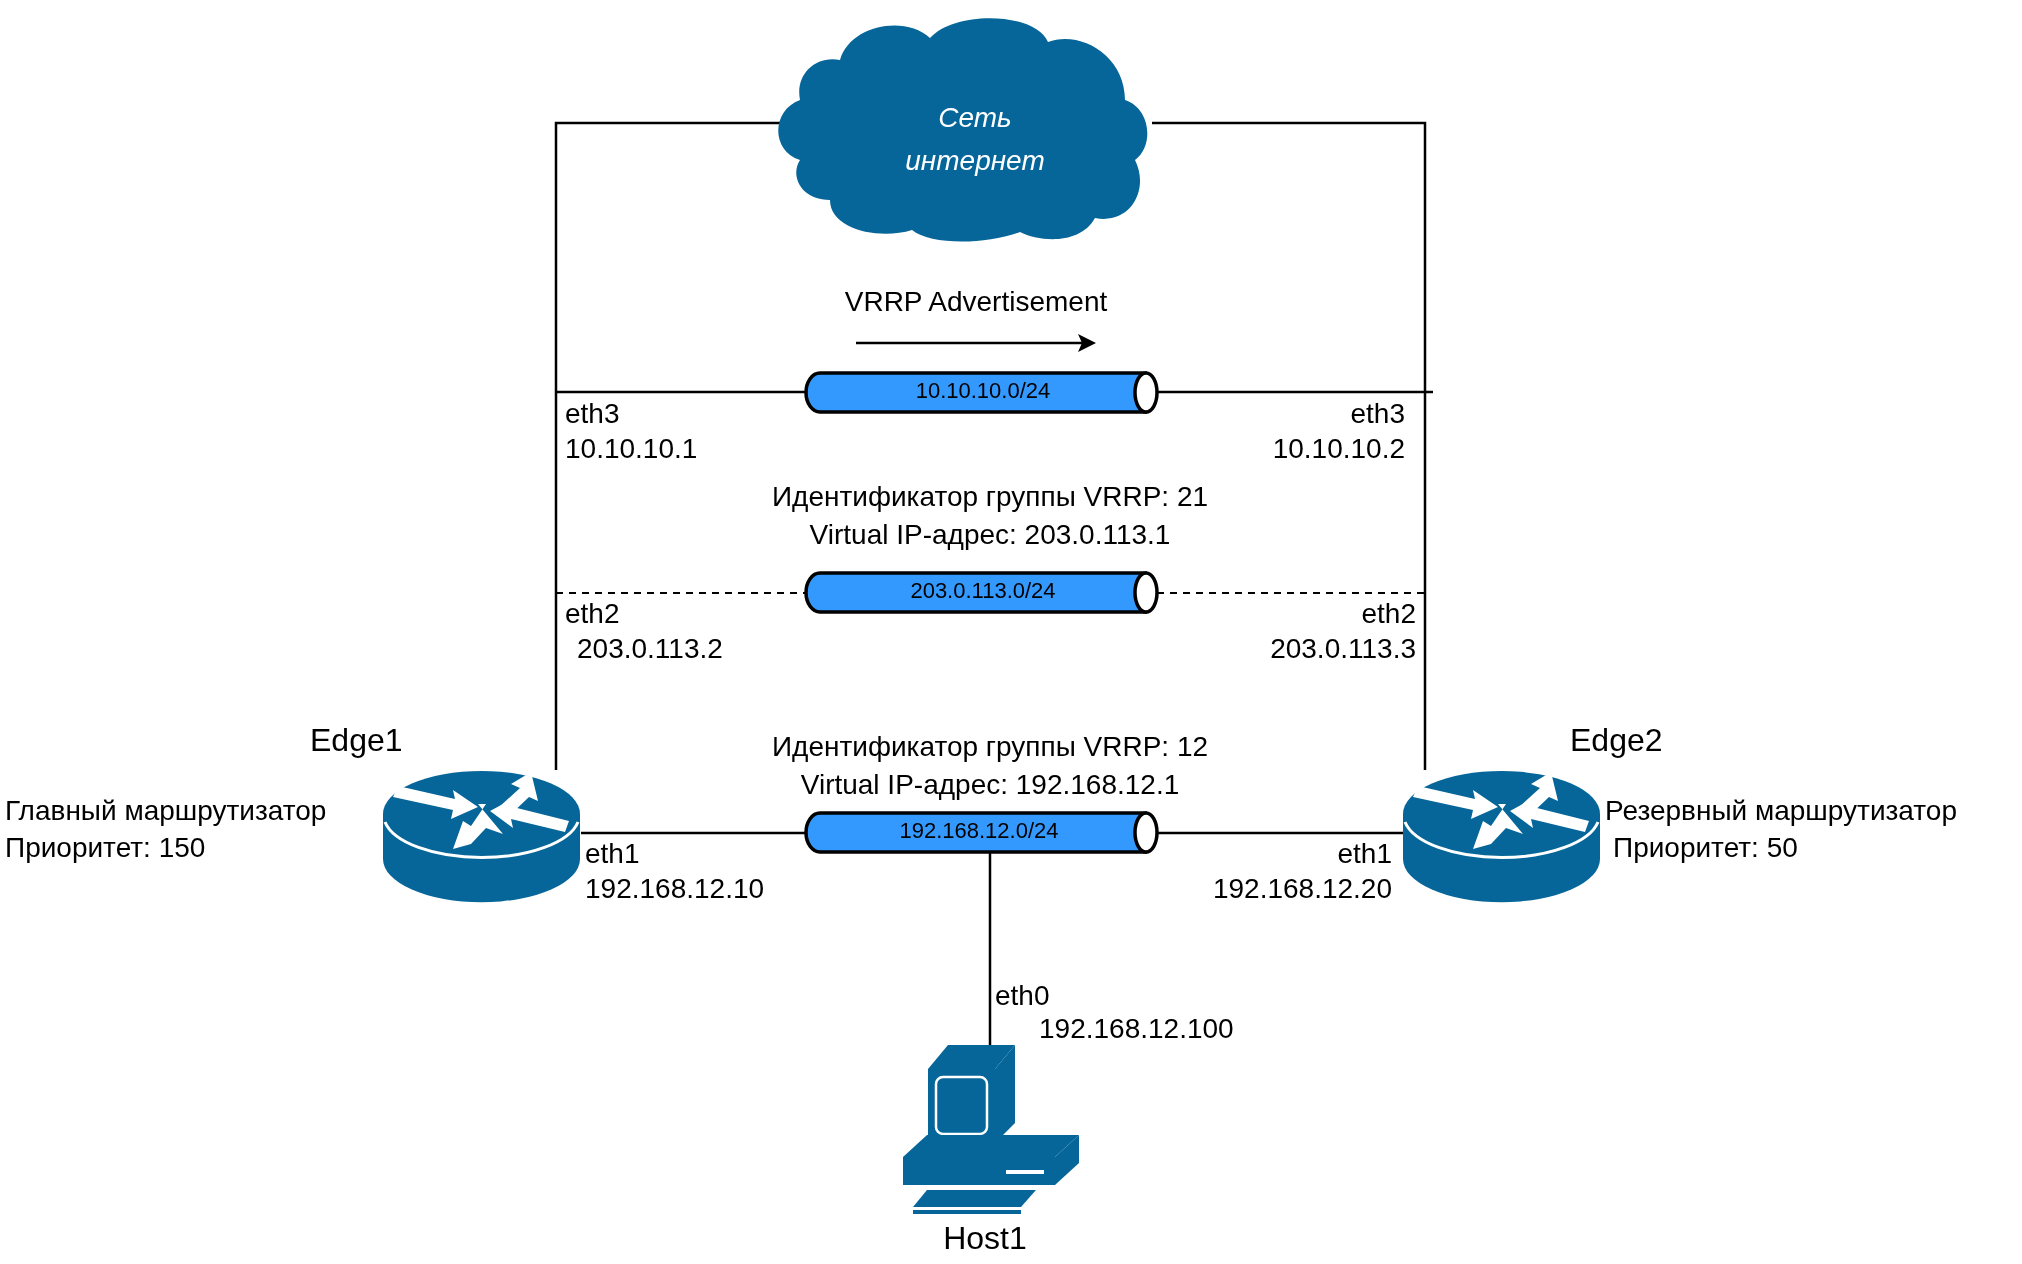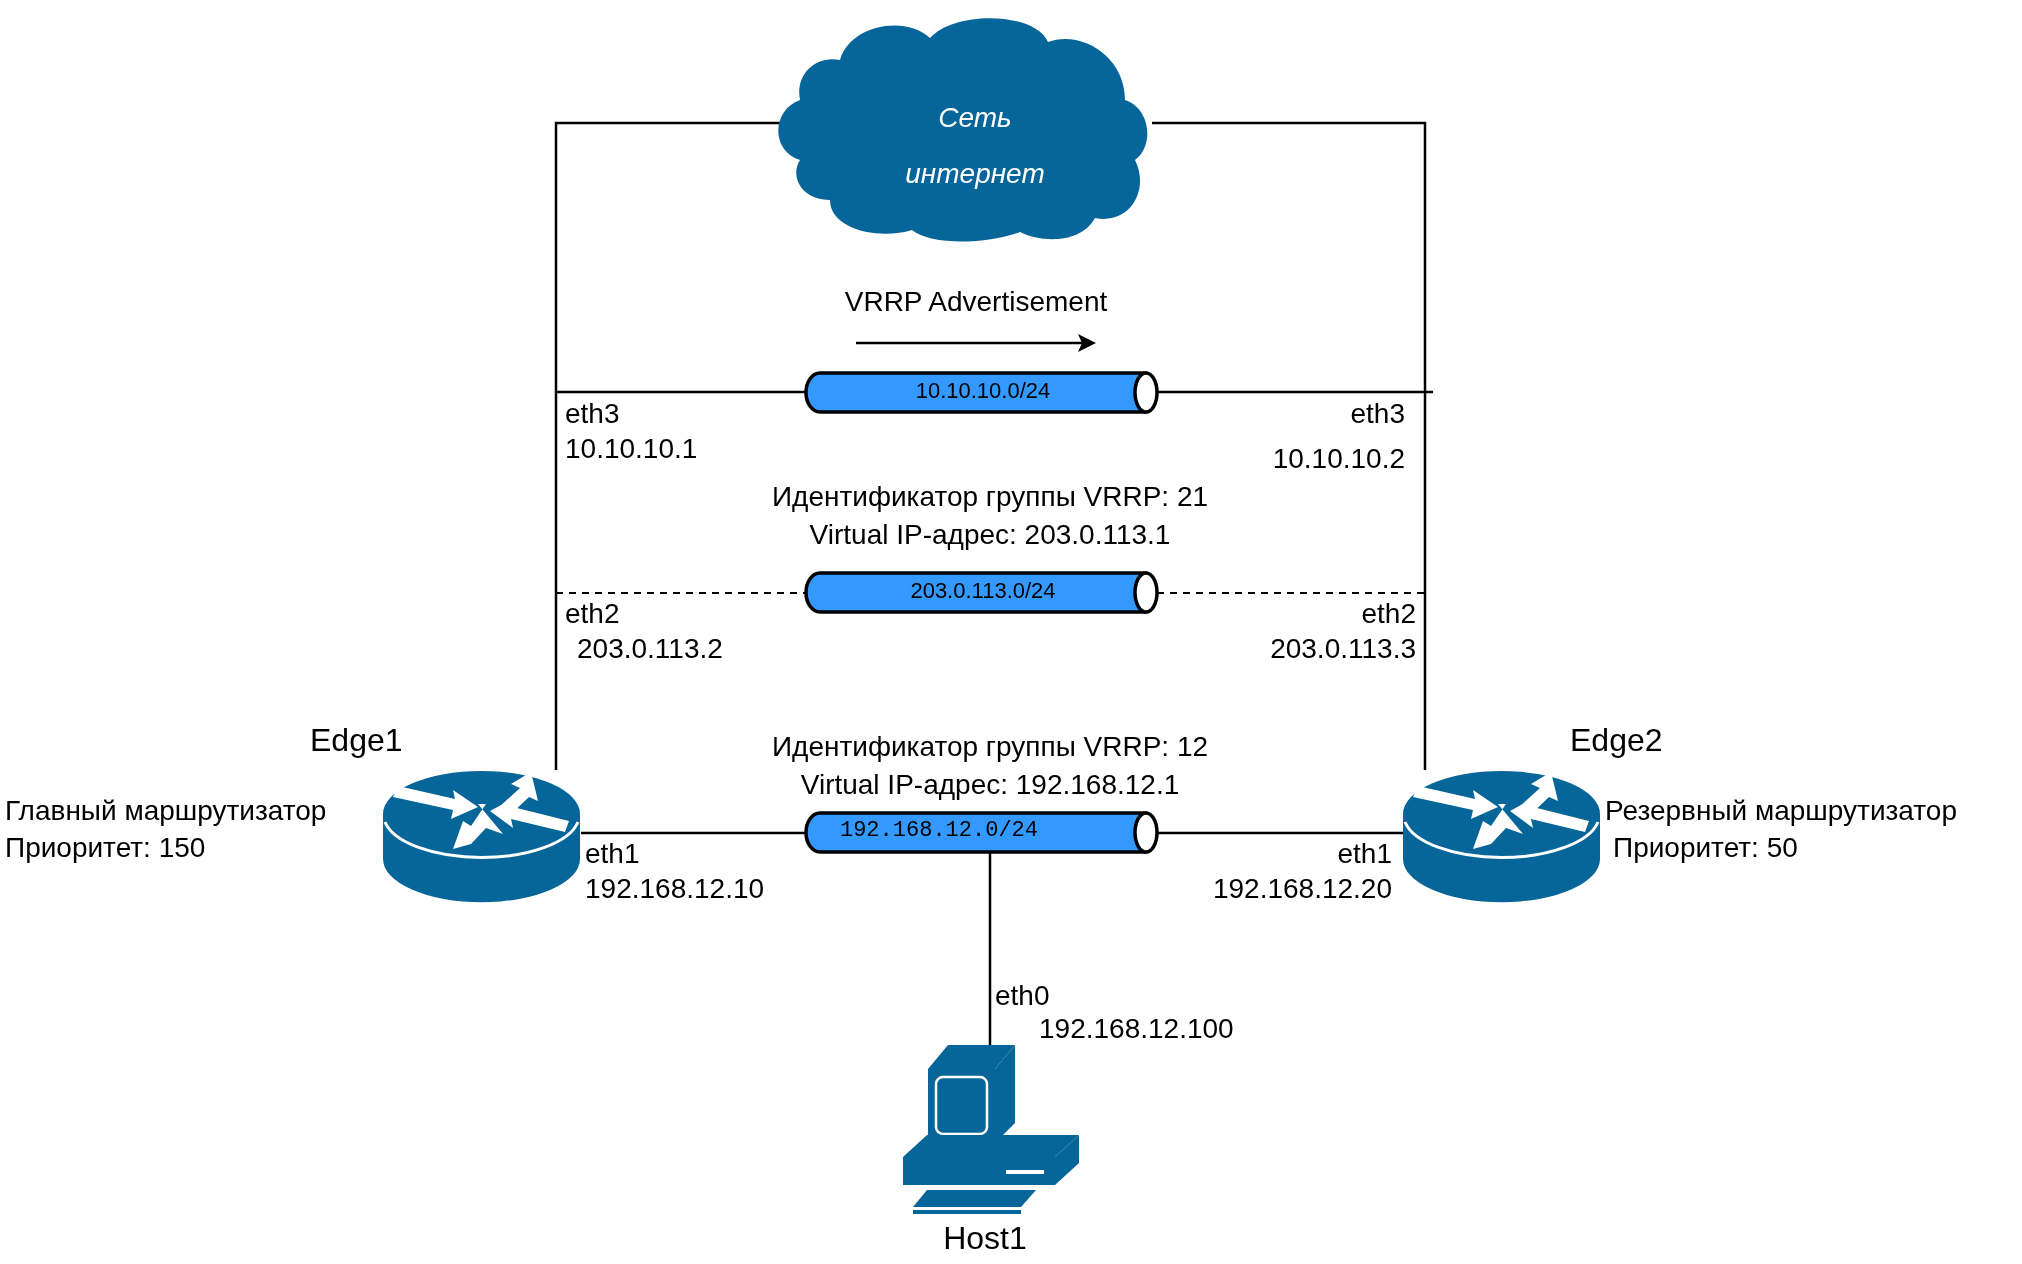--- a/index.html
+++ b/index.html
@@ -99,43 +99,43 @@
     <path d="M152,112 L176,90 L176,118 L152,140 Z" fill="#066699"></path>
     <rect x="0" y="112" width="152" height="28" fill="#066699"></rect>
     <rect x="103" y="125" width="38" height="4" fill="#fff"></rect>
 
     <path d="M10,162 L24,145 L133,145 L118,162 Z" fill="#066699"></path>
     <rect x="10" y="165" width="108" height="4" fill="#066699"></rect>
   </g>
 </svg>
 
 <div class="lbl f28 center white" style="left:890px; top:104px; width:170px;">Сеть</div>
-<div class="lbl f28 center white" style="left:890px; top:160px; width:170px;">интернет</div>
+<div class="lbl f28 center white" style="left:890px; top:147px; width:170px;">интернет</div>
 
 <div class="lbl f28 center" style="left:826px; top:288px; width:300px;">VRRP Advertisement</div>
 
 <div class="lbl f22 center" style="left:820px; top:380px; width:326px;">10.10.10.0/24</div>
 <div class="lbl f22 center" style="left:820px; top:580px; width:326px;">203.0.113.0/24</div>
-<div class="lbl f22 center" style="left:776px; top:820px; width:326px;font-family:Liberation Mono, monospace;">192.168.12.0/24</div>
+<div class="lbl f22 center" style="left:816px; top:820px; width:326px;">192.168.12.0/24</div>
 
 <div class="lbl f28 center" style="left:720px; top:483px; width:540px;">Идентификатор группы VRRP: 21</div>
 <div class="lbl f28 center" style="left:720px; top:521px; width:540px;">Virtual IP-адрес: 203.0.113.1</div>
 
 <div class="lbl f28 center" style="left:720px; top:733px; width:540px;">Идентификатор группы VRRP: 12</div>
 <div class="lbl f28 center" style="left:720px; top:771px; width:540px;">Virtual IP-адрес: 192.168.12.1</div>
 
 <div class="lbl f28" style="left:565px; top:400px;">eth3</div>
 <div class="lbl f28" style="left:565px; top:435px;">10.10.10.1</div>
 <div class="lbl f28" style="left:565px; top:600px;">eth2</div>
 <div class="lbl f28" style="left:577px; top:635px;">203.0.113.2</div>
 <div class="lbl f28" style="left:585px; top:840px;">eth1</div>
 <div class="lbl f28" style="left:585px; top:875px;">192.168.12.10</div>
 
 <div class="lbl f28 right" style="left:1205px; top:400px; width:200px;">eth3</div>
-<div class="lbl f28 right" style="left:1205px; top:435px; width:200px;margin-top:10px;">10.10.10.2</div>
+<div class="lbl f28 right" style="left:1205px; top:435px; width:200px;">10.10.10.2</div>
 <div class="lbl f28 right" style="left:1216px; top:600px; width:200px;">eth2</div>
 <div class="lbl f28 right" style="left:1216px; top:635px; width:200px;">203.0.113.3</div>
 <div class="lbl f28 right" style="left:1192px; top:840px; width:200px;">eth1</div>
 <div class="lbl f28 right" style="left:1192px; top:875px; width:200px;">192.168.12.20</div>
 
 <div class="lbl f32" style="left:310px; top:724px;">Edge1</div>
 <div class="lbl f28" style="left:5px; top:797px;">Главный маршрутизатор</div>
 <div class="lbl f28" style="left:5px; top:834px;">Приоритет: 150</div>
 
 <div class="lbl f32" style="left:1570px; top:724px;">Edge2</div>

